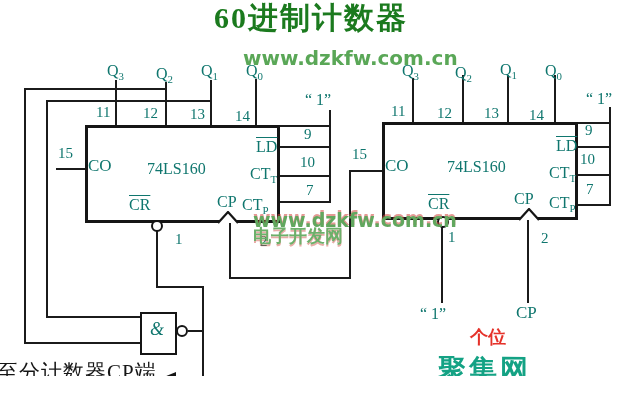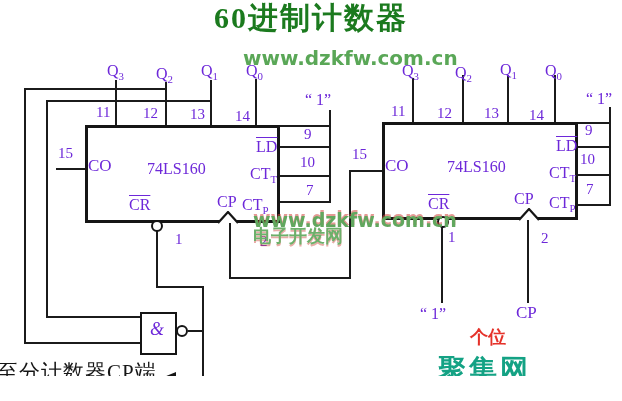--- a/index.html
+++ b/index.html
@@ -1,18 +1,18 @@
 <!DOCTYPE html>
 <html><head>
 <meta charset="utf-8">
 <style>
   html,body{margin:0;padding:0;background:#fff;}
   #screen{position:relative;width:622px;height:376px;background:#ffffff;overflow:hidden;
           font-family:"Liberation Serif", serif;}
-  .t{position:absolute;white-space:nowrap;color:#6d28d9;line-height:1.1;}
+  .t{position:absolute;white-space:nowrap;color:#0f766e;line-height:1.1;}
   .sans{font-family:"DejaVu Sans","Liberation Sans",sans-serif;}
   .s15{font-size:15px;} .s16{font-size:16px;} .s17{font-size:17px;}
   .w{position:absolute;background:#1b1b1b;}
   .box{position:absolute;border:3px solid #151515;background:transparent;}
   .nandbox{position:absolute;border:2px solid #151515;background:#fff;}
   .bubble{position:absolute;width:8px;height:8px;border:2px solid #151515;border-radius:50%;background:#fff;}
   .ovl{text-decoration:overline;}
   sub{font-size:68%;line-height:0;}
   .title{left:0;top:1px;width:622px;text-align:center;font-size:30px;font-weight:bold;
          color:#1b7a1e;letter-spacing:2px;}

